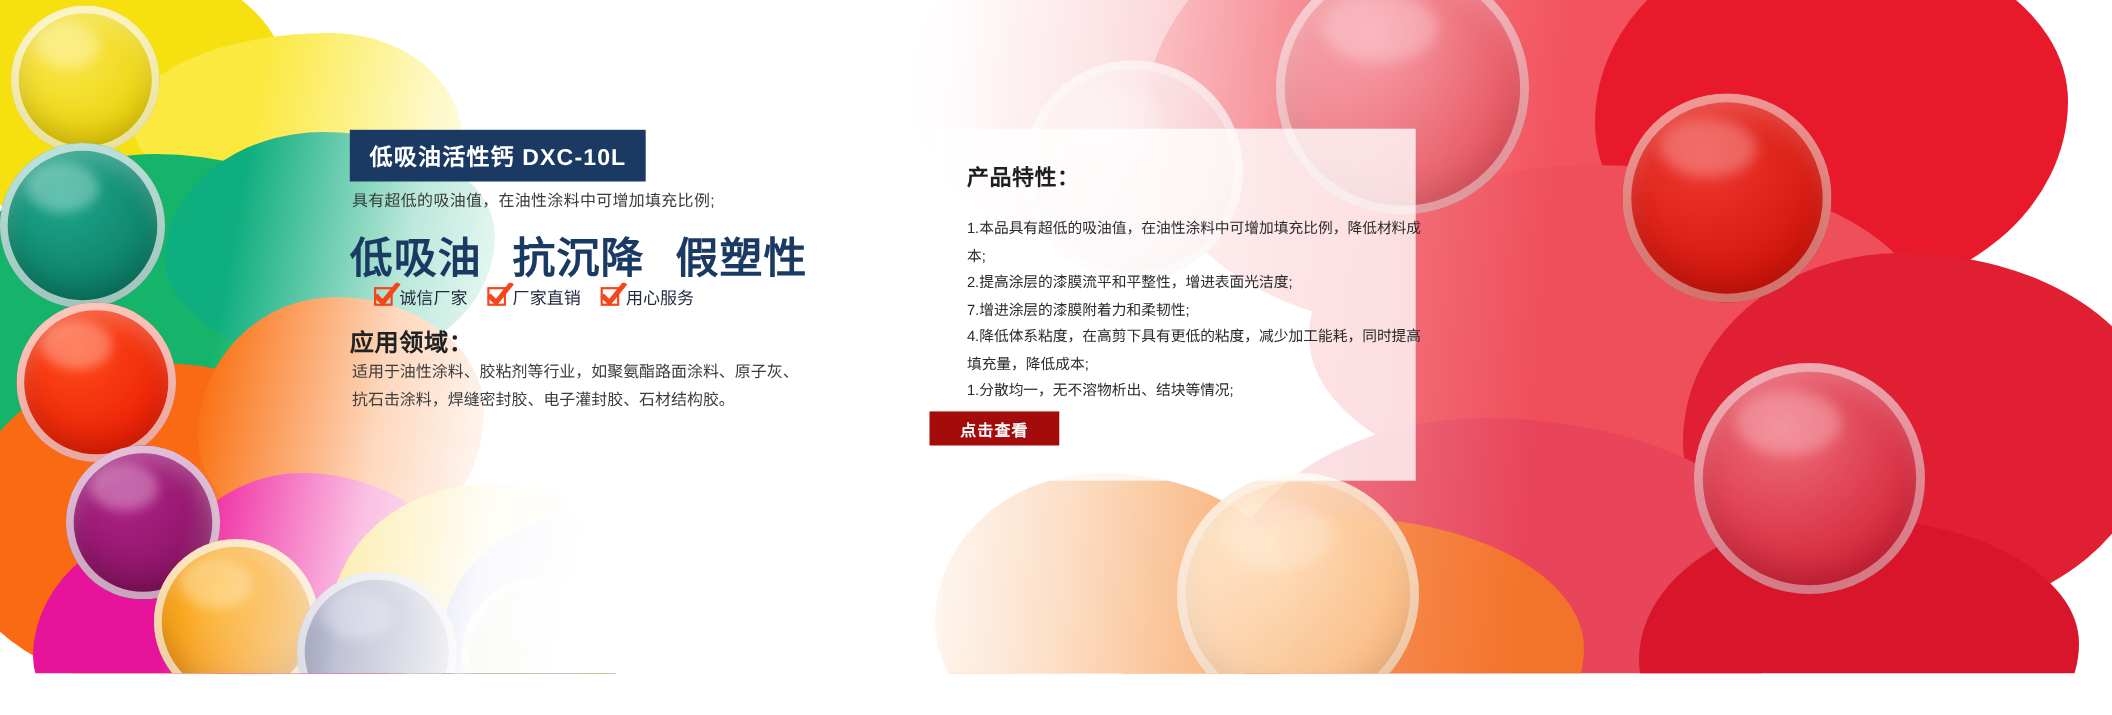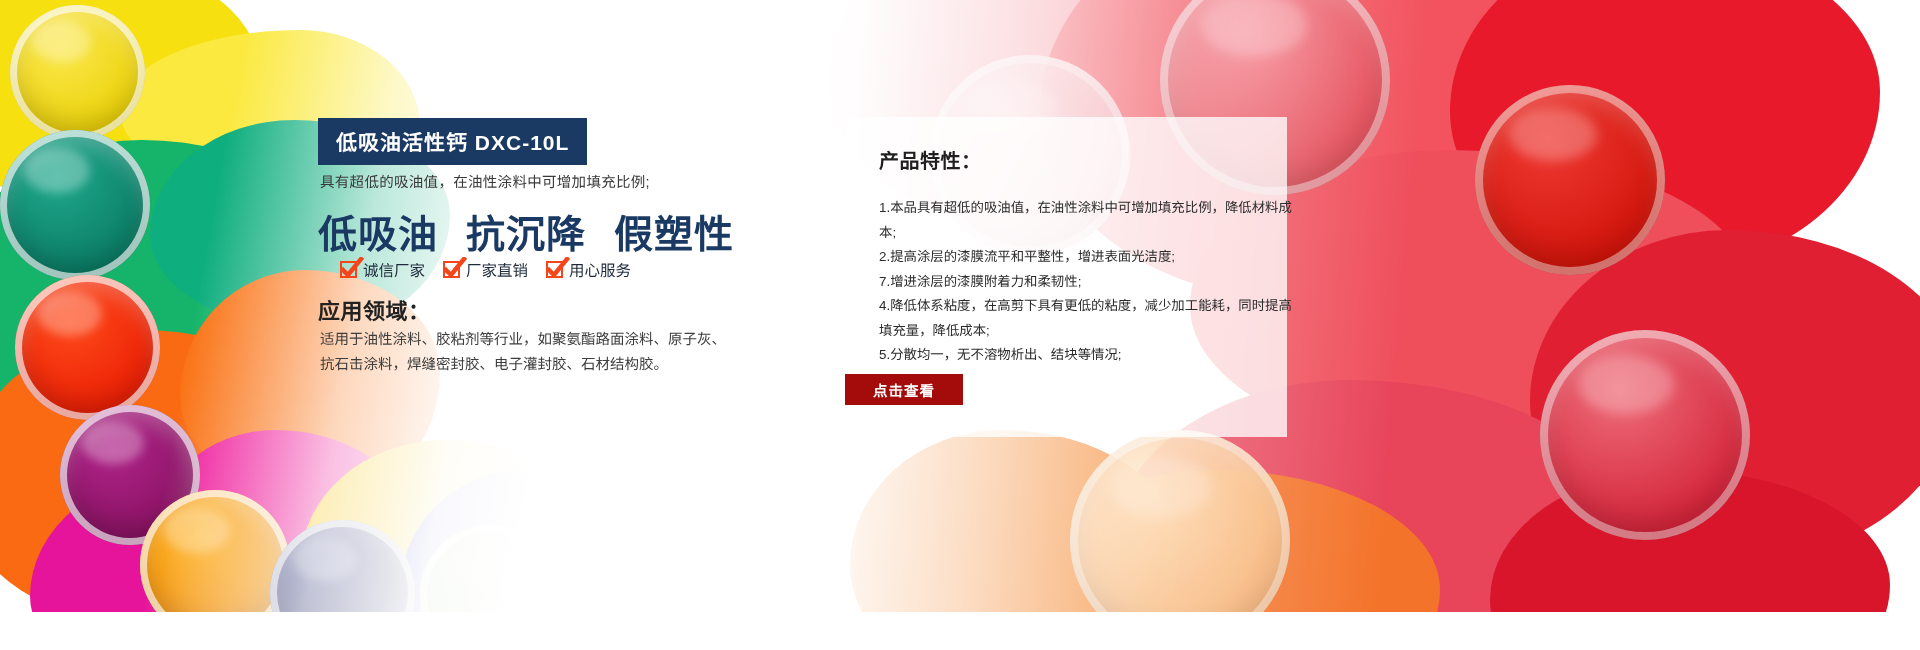--- a/index.html
+++ b/index.html
@@ -366,20 +366,20 @@
   </div>
 
   <div class="panel">
     <div class="panel-inner">
       <div class="panel-title">产品特性：</div>
       <ul class="feature-list">
         <li>1.本品具有超低的吸油值，在油性涂料中可增加填充比例，降低材料成本;</li>
         <li>2.提高涂层的漆膜流平和平整性，增进表面光洁度;</li>
         <li>7.增进涂层的漆膜附着力和柔韧性;</li>
         <li>4.降低体系粘度，在高剪下具有更低的粘度，减少加工能耗，同时提高填充量，降低成本;</li>
-        <li>5.分散均一，无不溶物析出、结块等情况;</li>
+        <li>1.分散均一，无不溶物析出、结块等情况;</li>
       </ul>
     </div>
   </div>
 
   <button class="cta-button">点击查看</button>
 
 </div>
 
 </body></html>

